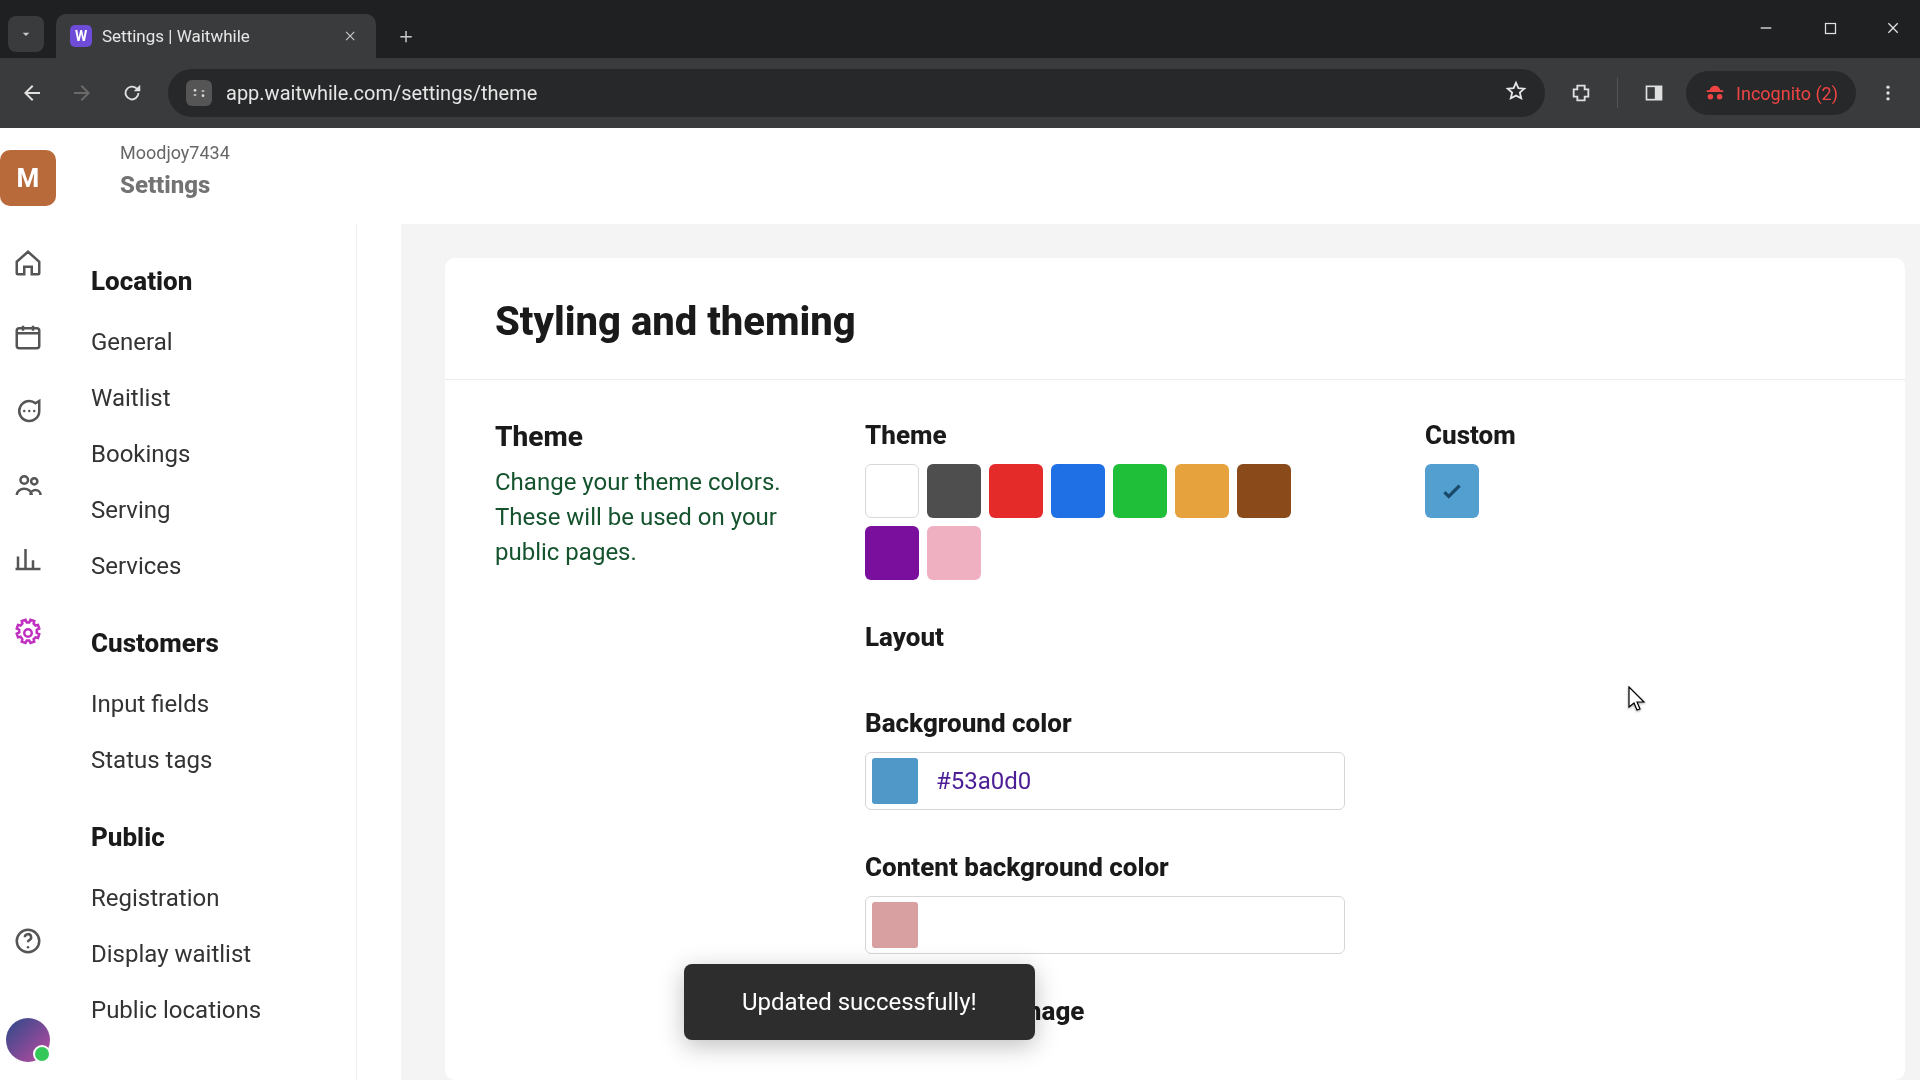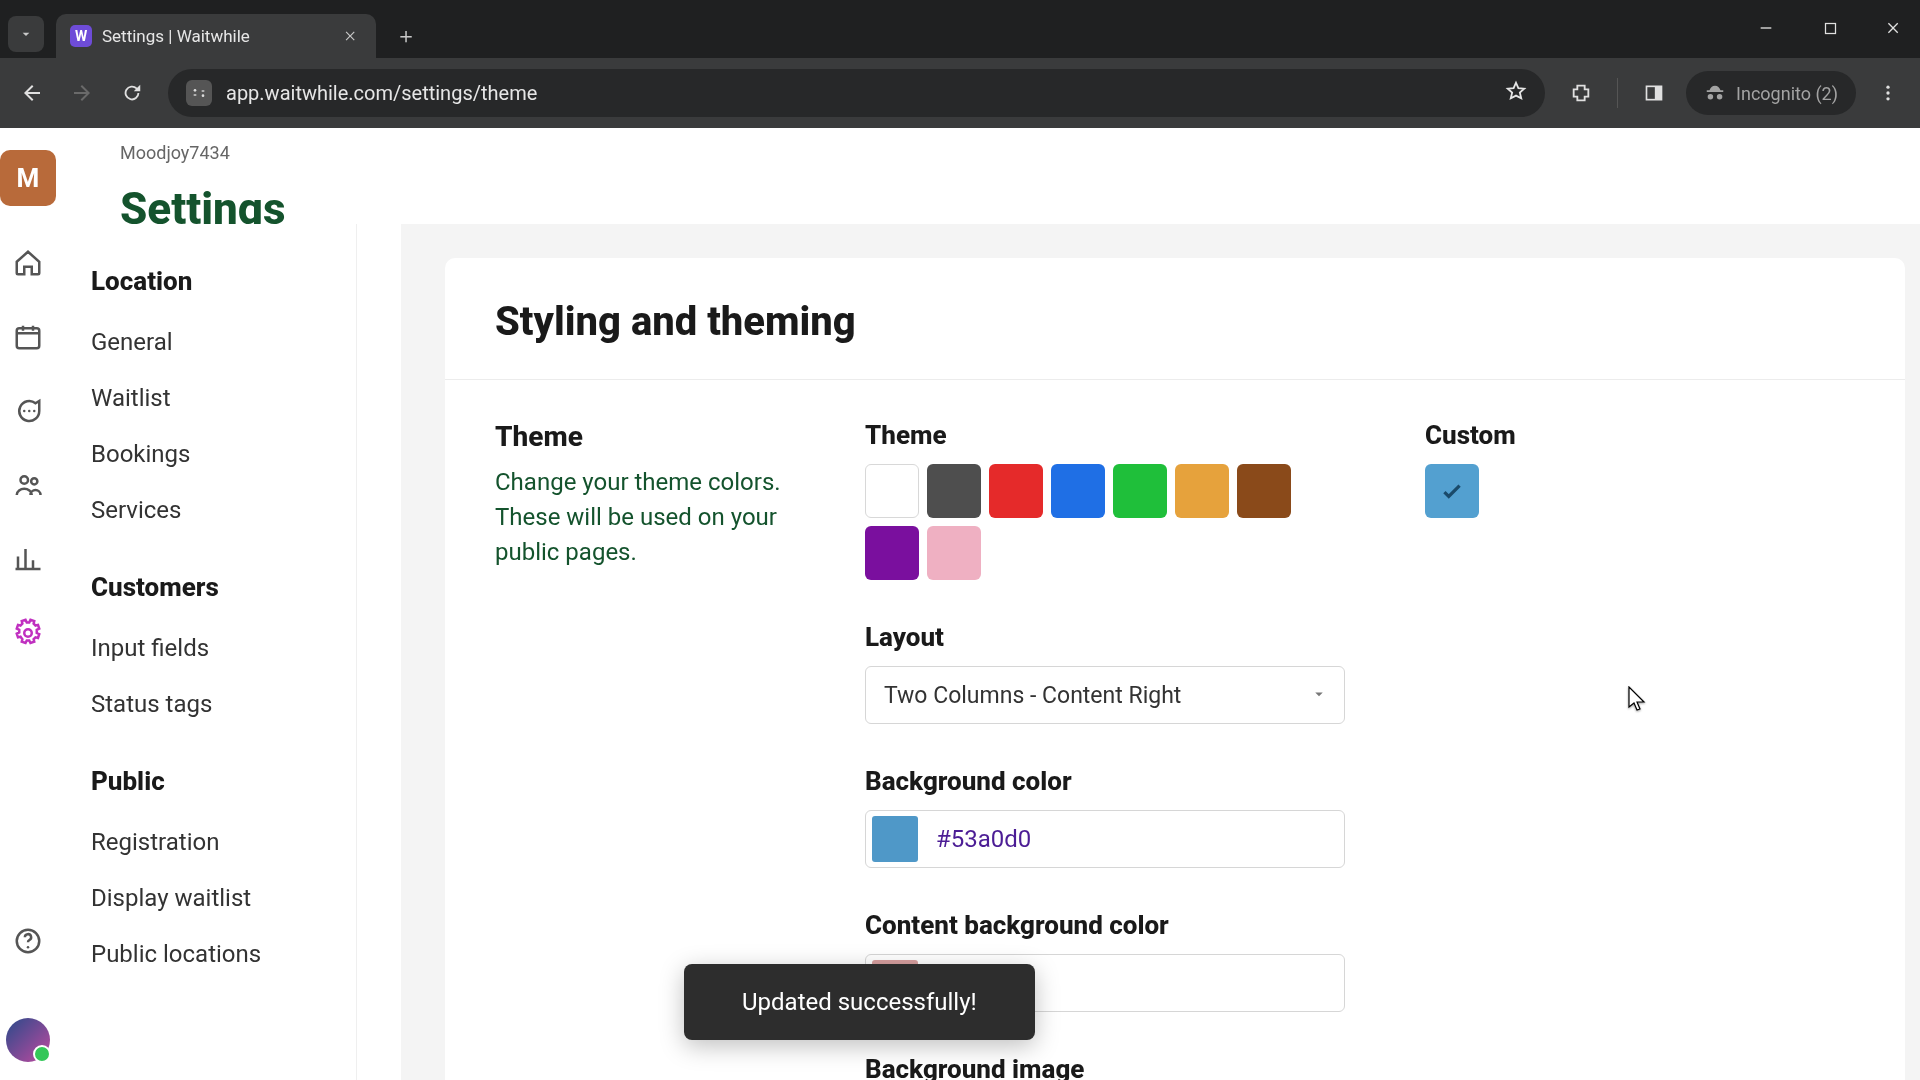--- a/index.html
+++ b/index.html
@@ -19,37 +19,37 @@
 
   .addrbar { height:70px; background:#3a3b3c; display:flex; align-items:center; padding:16px 10px; gap:6px; }
   .nav-btn { width:44px; height:44px; display:flex; align-items:center; justify-content:center; color:#e0e0e0; cursor:pointer; border-radius:50%; }
   .nav-btn.disabled { color:#6a6a6a; }
   .omnibox { flex:1; height:48px; background:#272829; border-radius:24px; display:flex; align-items:center; padding:0 18px; color:#e6e6e6; font-size:20px; gap:14px; margin:0 8px; }
   .omnibox .tune { width:26px; height:26px; background:#555; border-radius:6px; display:flex; align-items:center; justify-content:center; font-size:13px; }
   .omnibox .star { margin-left:auto; }
   .right-icons { display:flex; align-items:center; gap:10px; }
   .right-icons .ic { width:44px; height:44px; display:flex; align-items:center; justify-content:center; color:#e0e0e0; cursor:pointer; }
   .divider-v { width:1px; height:30px; background:#555; margin:0 4px; }
-  .incog-pill { height:44px; border-radius:22px; background:#272829; display:flex; align-items:center; padding:0 18px; color:#a3a3a3; gap:10px; font-size:18px; }
+  .incog-pill { height:44px; border-radius:22px; background:#272829; display:flex; align-items:center; padding:0 18px; color:#ef4444; gap:10px; font-size:18px; }
 
   
   .app { position:relative; display:flex; height:calc(1080px - 128px); width:100%; background:#fff; }
 
   .rail { width:90px; border-right:1px solid transparent; display:flex; flex-direction:column; align-items:center; padding-top:22px; gap:40px; position:relative; }
   .rail .logo { width:56px; height:56px; border-radius:10px; background:#b86a3a; color:#fff; display:flex; align-items:center; justify-content:center; font-size:26px; font-weight:700; }
   .rail .ricon { width:34px; height:34px; color:#555; cursor:pointer; display:flex; align-items:center; justify-content:center; }
   .rail .ricon.active { color:#c030c0; }
   .rail .spacer { flex:1; }
   .rail .help { margin-bottom:20px; }
   .rail .avatar { width:44px; height:44px; border-radius:50%; background:linear-gradient(135deg,#2a4a8a,#c04aa0); margin-bottom:18px; position:relative; }
   .rail .avatar::after { content:""; position:absolute; right:-1px; bottom:-1px; width:14px; height:14px; border-radius:50%; background:#34c759; border:2px solid #fff; }
 
   .headerbar { position:absolute; left:120px; top:14px; }
   .headerbar .org { font-size:18px; color:#666; }
-  .headerbar .title { font-size:44px; font-weight:800; color:#14532d; margin-top:20px; }
+  .headerbar .title { font-size:24px; font-weight:800; color:#737373; margin-top:8px; }
 
   .body { flex:1; display:flex; margin-top:96px;gap:44px; }
   .sidenav { width:300px; background:#fff; border-right:1px solid #efefef; padding:34px 28px 40px 34px; overflow-y:auto; position:relative; }
   .sidenav::-webkit-scrollbar { width:12px; }
   .sidenav::-webkit-scrollbar-thumb { background:#cfcfcf; border-radius:6px; }
   .sidenav .group { font-size:26px; font-weight:800; color:#1a1a1a; margin-top:8px; margin-bottom:18px; }
   .sidenav .item { font-size:24px; color:#333; padding:14px 0; cursor:pointer; }
   .sidenav .gap { height:26px; }
 
   .content { flex:1; background:#f4f4f4; padding:34px 34px 0 44px; overflow:hidden; }
@@ -244,20 +244,21 @@
     <div class="title">Settings</div>
   </div>
 
   <div class="body">
 
     <div class="sidenav">
       <div class="group">Location</div>
       <div class="item">General</div>
       <div class="item">Waitlist</div>
       <div class="item">Bookings</div>
+      <div class="item">Serving</div>
       <div class="item">Services</div>
       <div class="gap"></div>
       <div class="group">Customers</div>
       <div class="item">Input fields</div>
       <div class="item">Status tags</div>
       <div class="gap"></div>
       <div class="group">Public</div>
       <div class="item">Registration</div>
       <div class="item">Display waitlist</div>
       <div class="item">Public locations</div>
@@ -283,26 +284,20 @@
               <div class="swatch" style="background:#1f6fe5"></div>
               <div class="swatch" style="background:#1fbf3a"></div>
               <div class="swatch" style="background:#e6a23c"></div>
               <div class="swatch" style="background:#8a4a1a"></div>
               <div class="swatch" style="background:#7a0f9e"></div>
               <div class="swatch" style="background:#efb0c2"></div>
             </div>
 
             <div class="section-gap"></div>
             <div class="label">Layout</div>
-            <div class="select">
-              <span>Two Columns - Content Right</span>
-              <span class="chev"><svg width="18" height="18" viewBox="0 0 24 24">
-                    <path fill="currentColor" d="M7 10l5 5 5-5z"></path>
-                  </svg></span>
-            </div>
 
             <div class="section-gap"></div>
             <div class="label">Background color</div>
             <div class="colorfield">
               <div class="chip" style="background:#4f98c8"></div>
               <input value="#53a0d0" style="">
             </div>
 
             <div class="section-gap"></div>
             <div class="label">Content background color</div>

